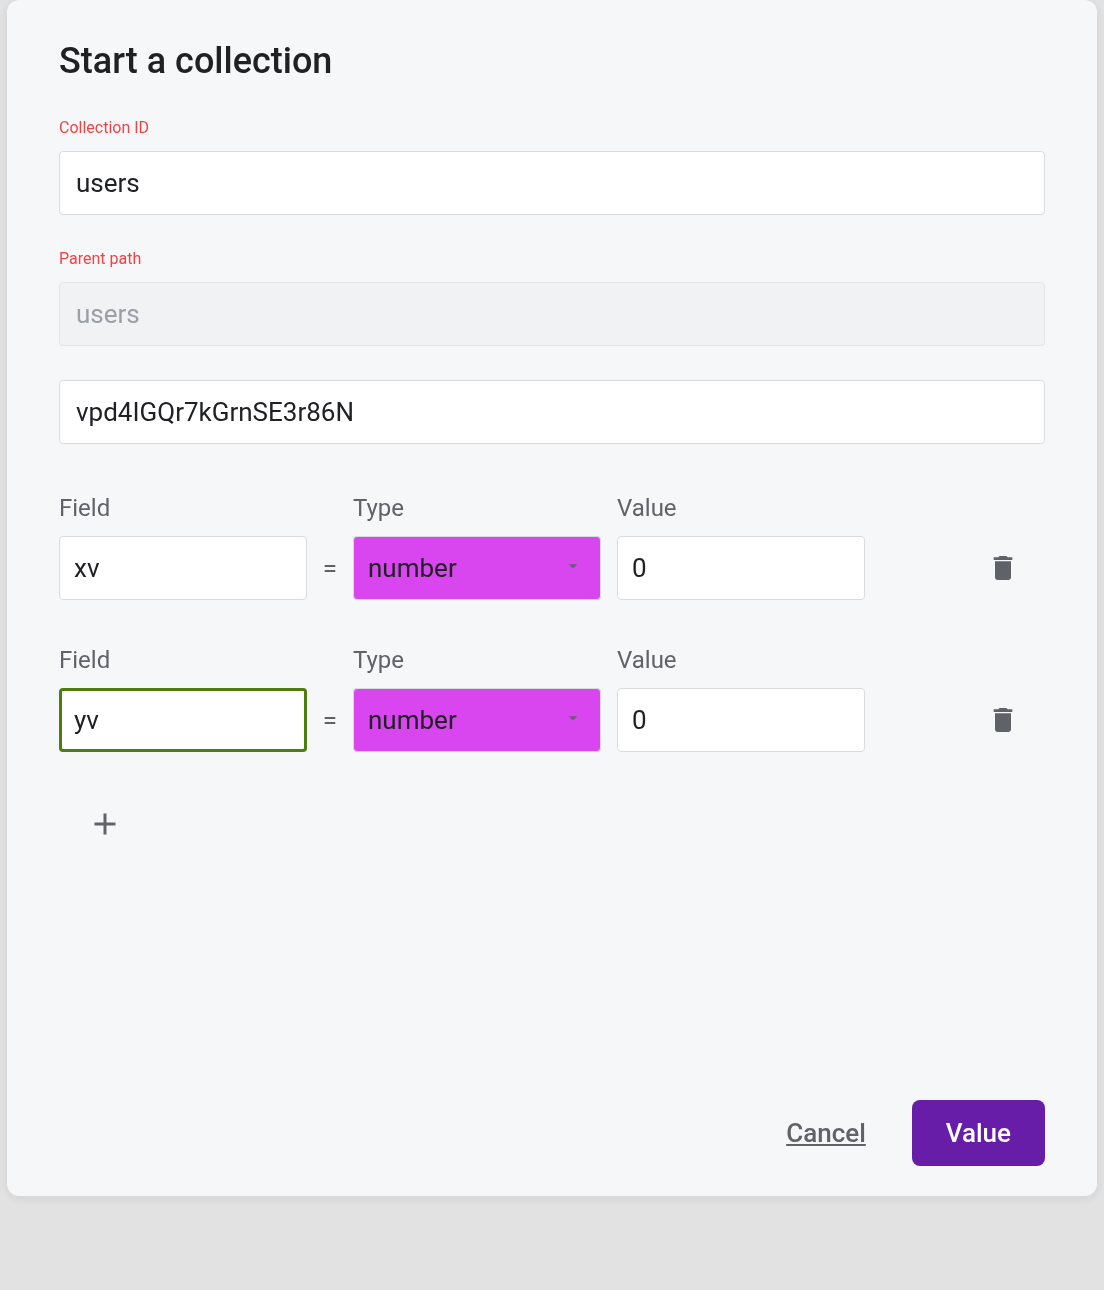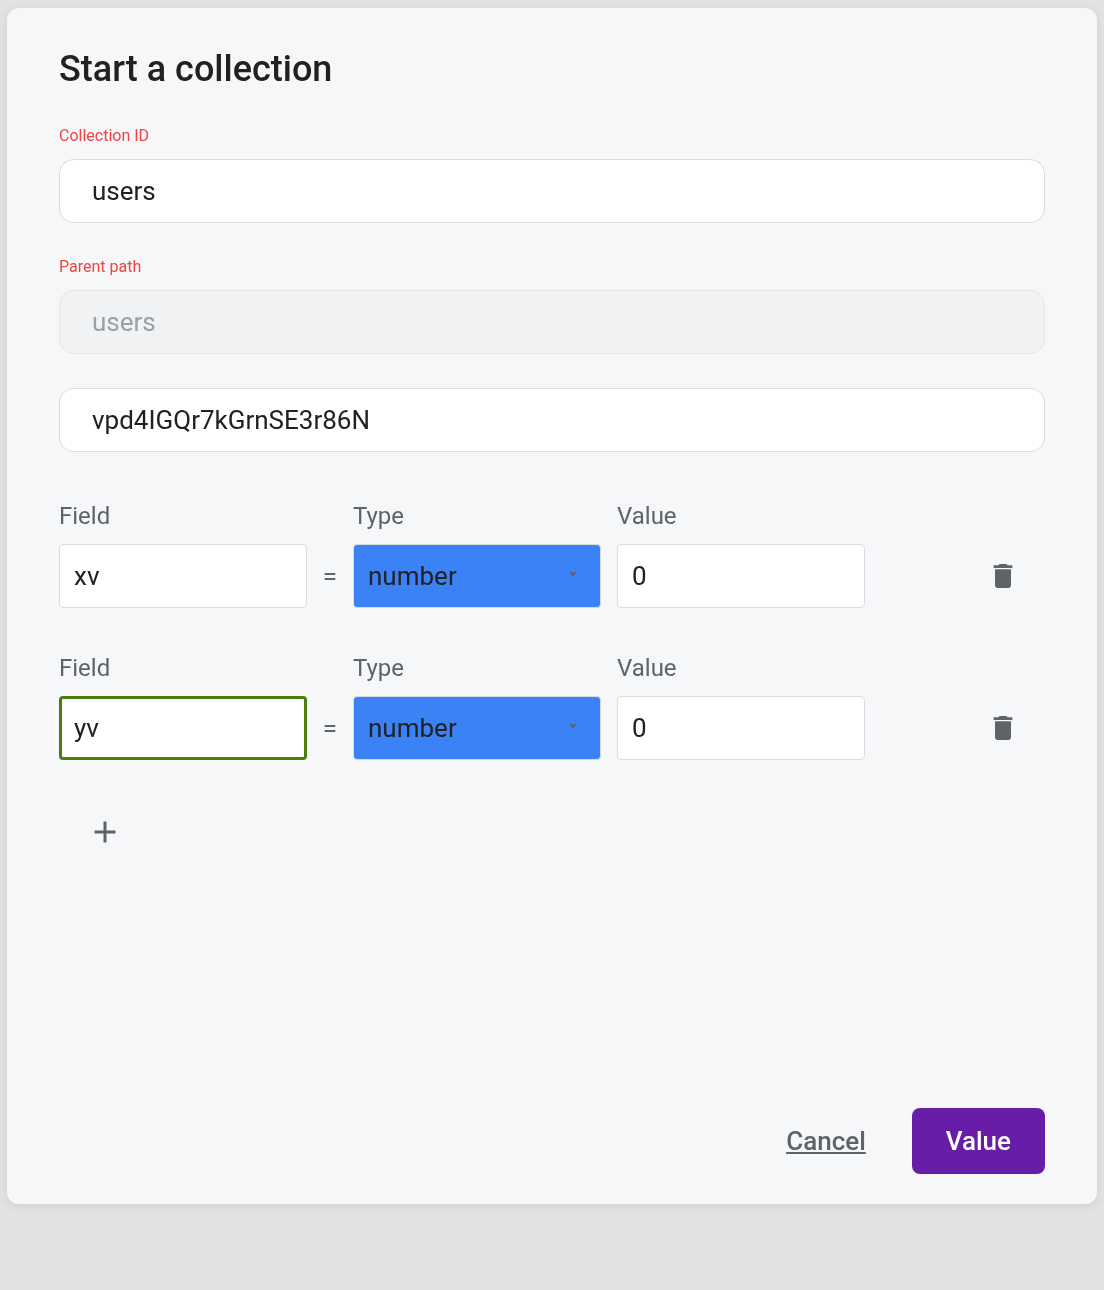--- a/index.html
+++ b/index.html
@@ -14,21 +14,21 @@
       background: #f6f7f9;
       border-radius: 12px;
       margin: 0 auto;
       width: 1090px;
       height: 1196px;
       padding: 40px 52px 30px 52px;
       display: flex;
       flex-direction: column;
       box-shadow: 0 2px 10px rgba(0,0,0,0.08);
       position: relative;
-      top: 8px;
+      top: 0;
     }
     .dialog-title {
       font-size: 36px;
       font-weight: 500;
       color: #212121;
       margin-bottom: 36px;
     }
     .form-group {
       margin-bottom: 34px;
     }
@@ -36,23 +36,23 @@
       display: block;
       font-size: 16px;
       color: #ef4444;
       margin-bottom: 14px;
       font-weight: 400;
     }
     .text-input {
       width: 100%;
       height: 64px;
       border: 1px solid #d9dbde;
-      border-radius: 15px;
+      border-radius: 4px;
       background: #fff;
-      padding: 0 32px;
+      padding: 0 16px;
       font-size: 26px;
       color: #202124;
       font-family: inherit;
       outline: none;
     }
     .text-input.disabled {
       background: #f1f2f4;
       color: #9aa0a6;
       border-color: #e3e5e7;
     }
@@ -97,21 +97,21 @@
       color: #5f6368;
     }
     .select-wrapper {
       position: relative;
       width: 100%;
     }
     .select-input {
       height: 64px;
       border: 1px solid #d9dbde;
       border-radius: 4px;
-      background: #3b82f6;
+      background: #d946ef;
       padding: 0 14px;
       font-size: 26px;
       color: #202124;
       font-family: inherit;
       outline: none;
       width: 100%;
       appearance: none;
       cursor: pointer;
     }
     .select-caret {

